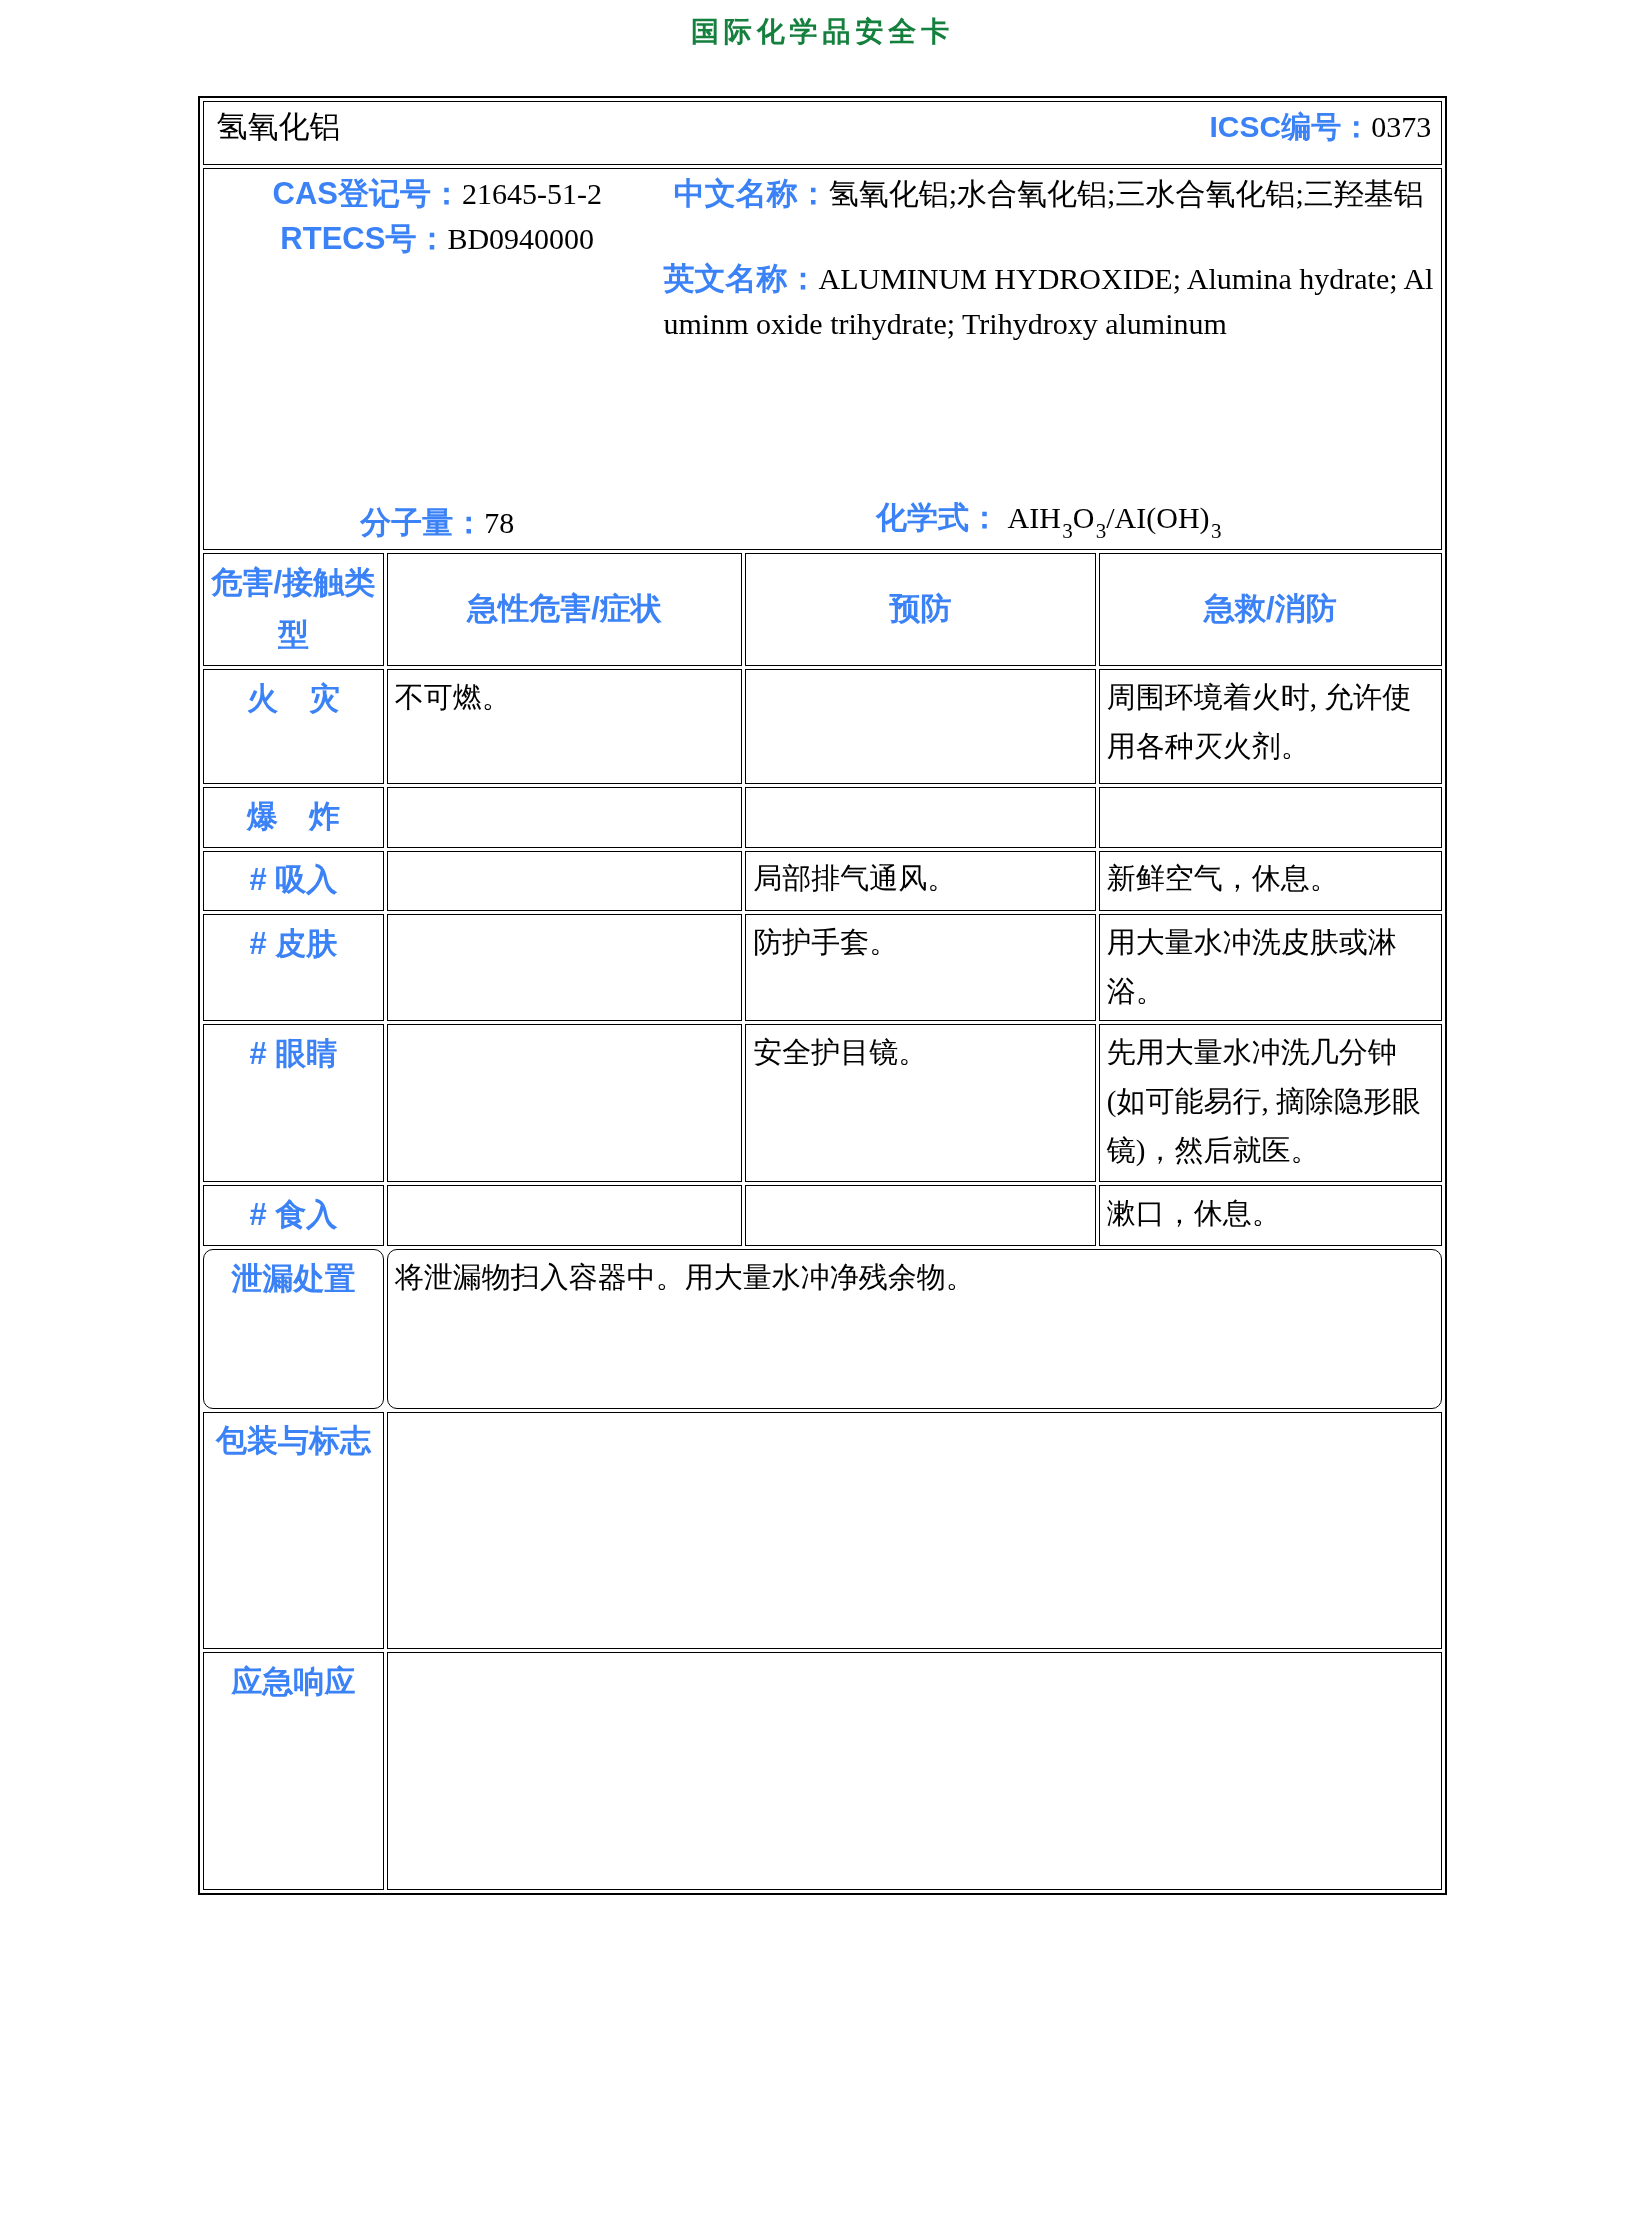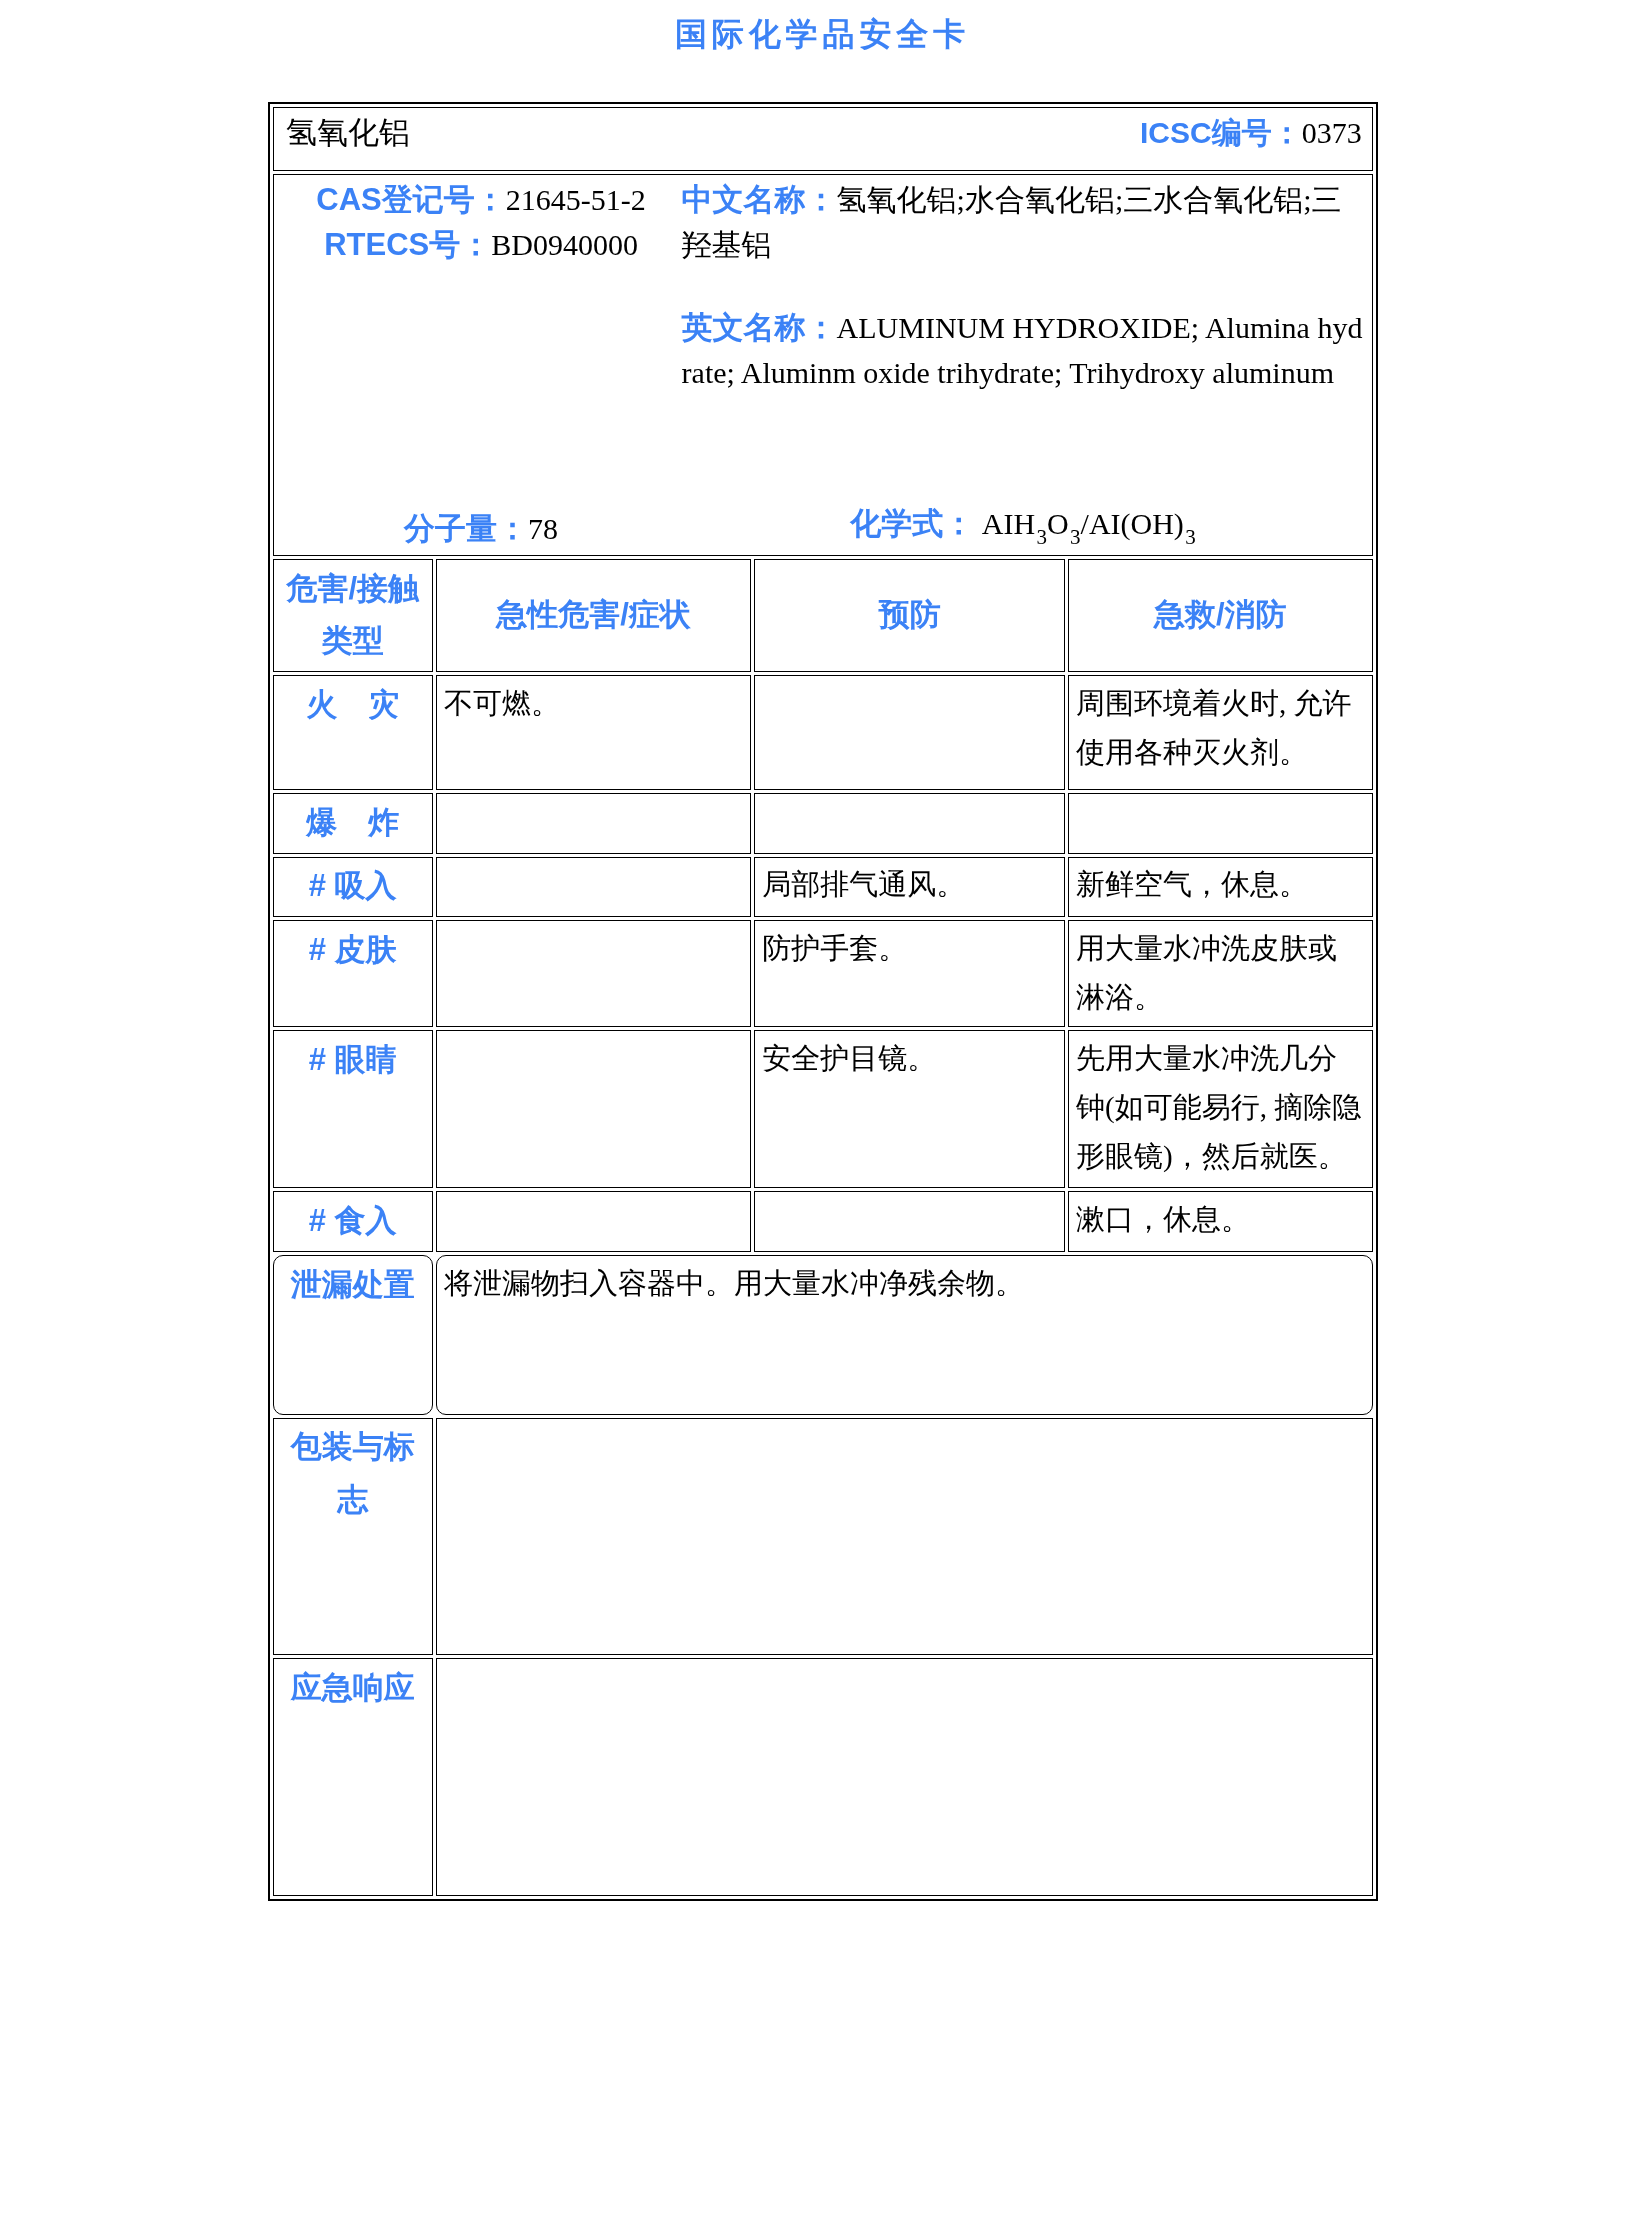--- a/index.html
+++ b/index.html
@@ -12,26 +12,26 @@
     height: 2227px;
     position: relative;
     font-family: "Liberation Serif", "DejaVu Serif", serif;
     color: #000000;
   }
   .page-title {
     margin: 12.6px 0 45px 0;
     text-align: center;
     font-family: "Liberation Serif", "DejaVu Serif", serif;
     font-weight: bold;
-    font-size: 32px;
+    font-size: 28px;
     letter-spacing: 4.9px;
-    color: #3b82f6;
+    color: #15803d;
   }
   table.icsc {
-    width: 1110px;
+    width: 1249px;
     margin: 3px auto;
     table-layout: fixed;
     border-collapse: separate;
     border-spacing: 3.5px;
     border: 2.8px solid #000000;
     background: #ffffff;
   }
   table.icsc td {
     border: 1.4px solid #000000;
     padding: 2.8px 7px;

